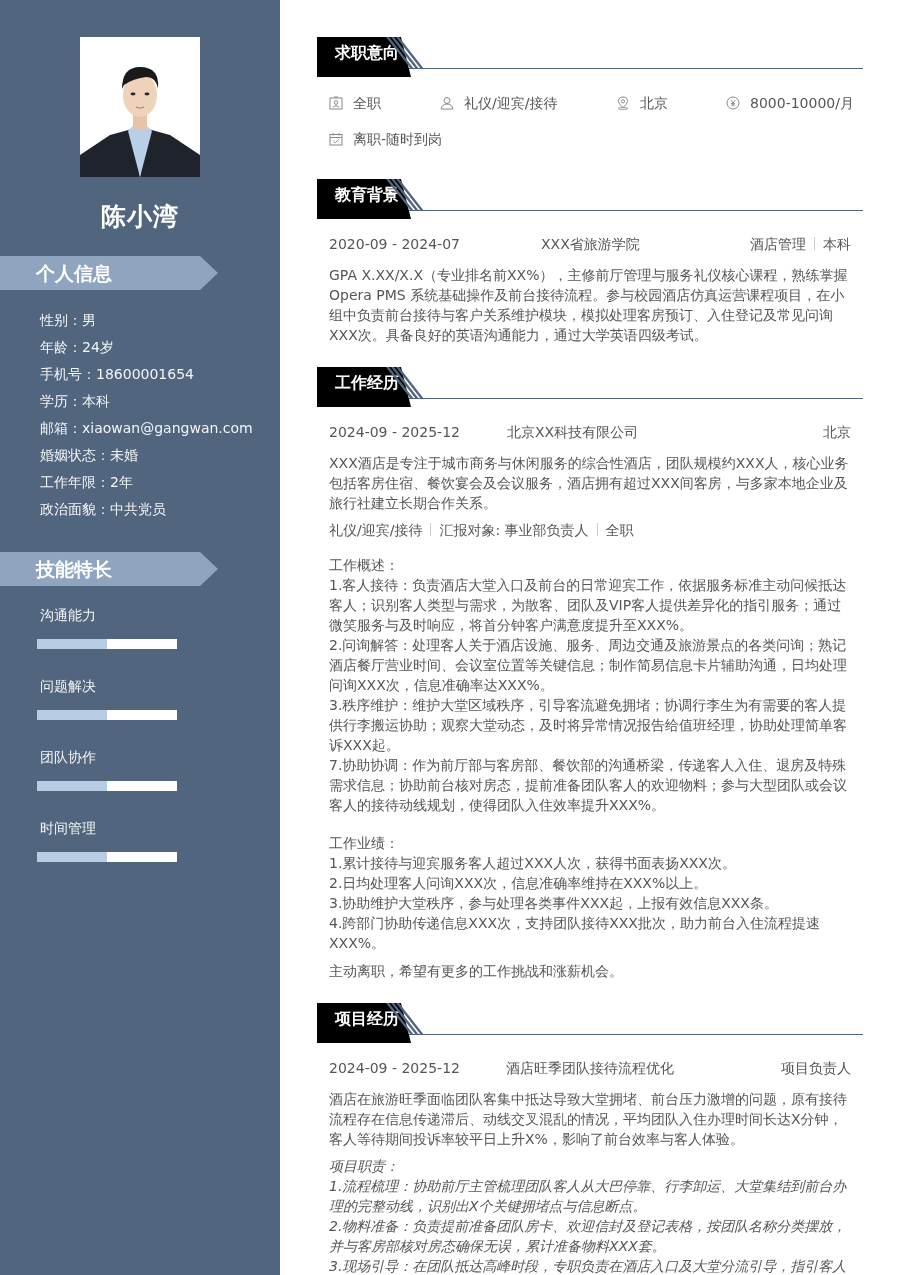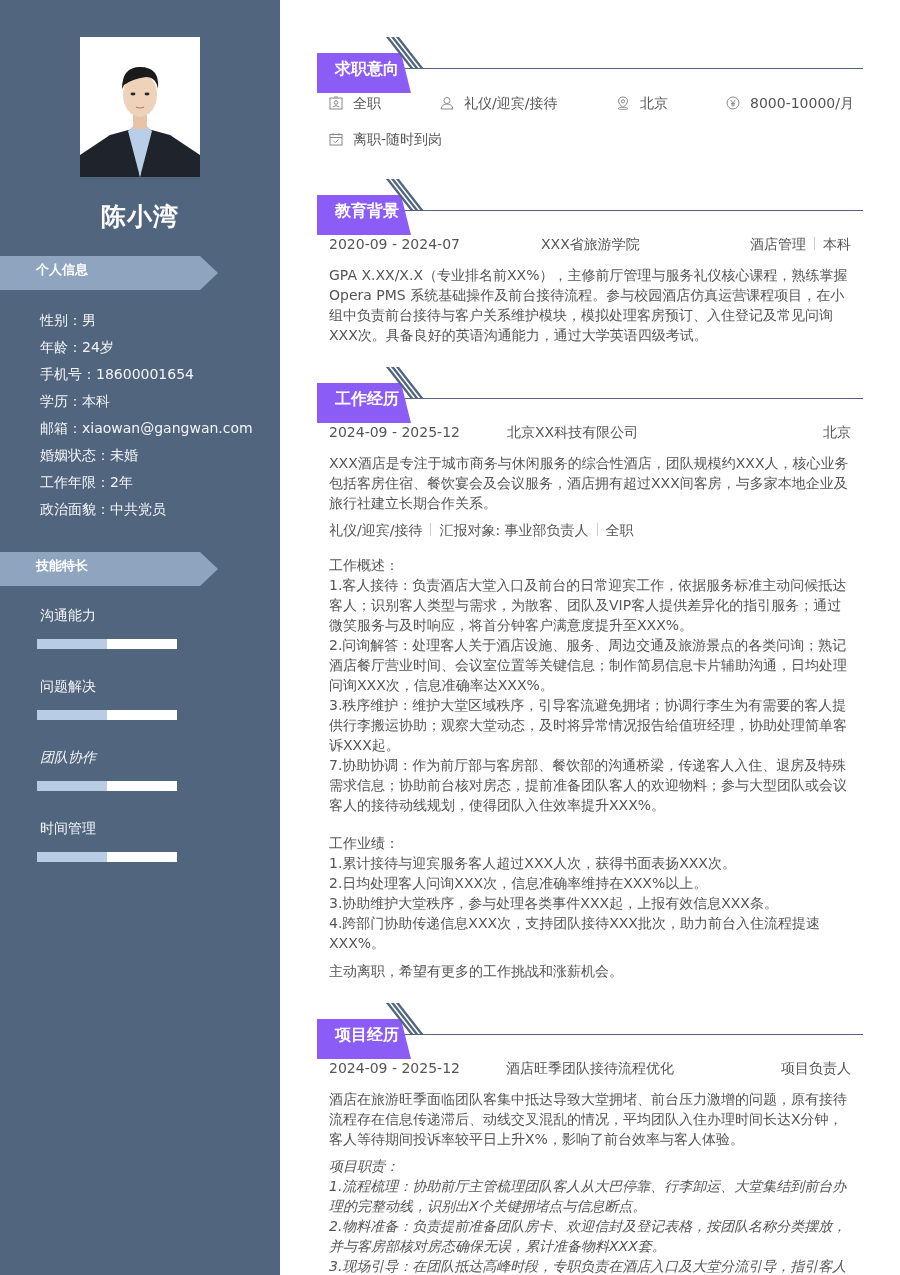--- a/index.html
+++ b/index.html
@@ -6,35 +6,35 @@
     html, body { width: 900px; height: 1275px; overflow: hidden; background: #ffffff; }
     body { font-family: "DejaVu Sans", "Liberation Sans", sans-serif; position: relative; }
 
     .sidebar { position: absolute; left: 0; top: 0; width: 280px; height: 1275px; background: #52657e; color: #ffffff; }
     .photo { position: absolute; left: 80px; top: 37px; width: 120px; height: 140px; background: #ffffff; overflow: hidden; }
     .photo svg { display: block; }
     .name { position: absolute; left: 0; width: 280px; top: 200px; text-align: center; font-size: 25px; font-weight: bold; letter-spacing: 1px; }
 
     .side-head { position: absolute; left: 0; width: 218px; height: 34px; background: #8fa5bf;
       clip-path: polygon(0 0, 200px 0, 218px 50%, 200px 100%, 0 100%); }
-    .side-head span { position: absolute; left: 36px; top: 5px; font-size: 13px; font-weight: bold; color: #ffffff; }
+    .side-head span { position: absolute; left: 36px; top: 5px; font-size: 19px; font-weight: bold; color: #ffffff; }
 
     .info-list { position: absolute; left: 40px; top: 310px; }
     .info-row { height: 27px; font-size: 14px; line-height: 20px; color: #f2f4f7; white-space: nowrap; }
 
     .skill { position: absolute; left: 40px; }
     .skill-label { font-size: 14px; color: #f2f4f7; }
     .skill-bar { position: absolute; left: -3px; top: 32px; width: 140px; height: 10px; background: #ffffff; }
     .skill-fill { height: 10px; background: #b8cde4; }
 
     .main { position: absolute; left: 317px; top: 0; width: 546px; }
     .sec-head { position: absolute; left: 0; width: 546px; height: 32px; }
     .sec-head .line { position: absolute; left: 0; bottom: 0; width: 546px; height: 1px; background: #52657e; }
-    .sec-head .tab { position: absolute; left: 0; top: 0; width: 94px; height: 40px; background: #8b5cf6;
-      clip-path: polygon(0 0, 84px 0, 94px 100%, 0 100%); margin-top: 16px; }
+    .sec-head .tab { position: absolute; left: 0; top: 0; width: 94px; height: 40px; background: #000000;
+      clip-path: polygon(0 0, 84px 0, 94px 100%, 0 100%); }
     .sec-head .tab span { position: absolute; left: 18px; top: 6px; font-size: 16px; font-weight: bold; color: #ffffff; }
     .sec-head .stripe { position: absolute; top: 0; width: 3px; height: 32px; background: #52657e; transform: skewX(38deg); transform-origin: bottom left; }
 
     .row3 { position: absolute; left: 12px; width: 522px; font-size: 14px; color: #555555; height: 20px; line-height: 20px; }
     .row3 .c1 { position: absolute; left: 0; }
     .row3 .c2 { position: absolute; }
     .row3 .c3 { position: absolute; right: 0; }
     .sep { display: inline-block; width: 1px; height: 13px; background: #cccccc; margin: 0 8px; vertical-align: -1px; }
 
     .para { position: absolute; left: 12px; width: 522px; font-size: 14px; line-height: 20px; color: #555555; }
@@ -88,21 +88,21 @@
     <div class="skill-bar">
         <div class="skill-fill" style="width:50%;"></div>
       </div>
   </div>
   <div class="skill" style="top:678px;">
     <div class="skill-label">问题解决</div>
     <div class="skill-bar">
         <div class="skill-fill" style="width:50%;"></div>
       </div>
   </div>
-  <div class="skill" style="top:749px;font-style:italic;">
+  <div class="skill" style="top:749px;">
     <div class="skill-label">团队协作</div>
     <div class="skill-bar">
         <div class="skill-fill" style="width:50%;"></div>
       </div>
   </div>
   <div class="skill" style="top:820px;">
     <div class="skill-label">时间管理</div>
     <div class="skill-bar">
         <div class="skill-fill" style="width:50%;"></div>
       </div>

